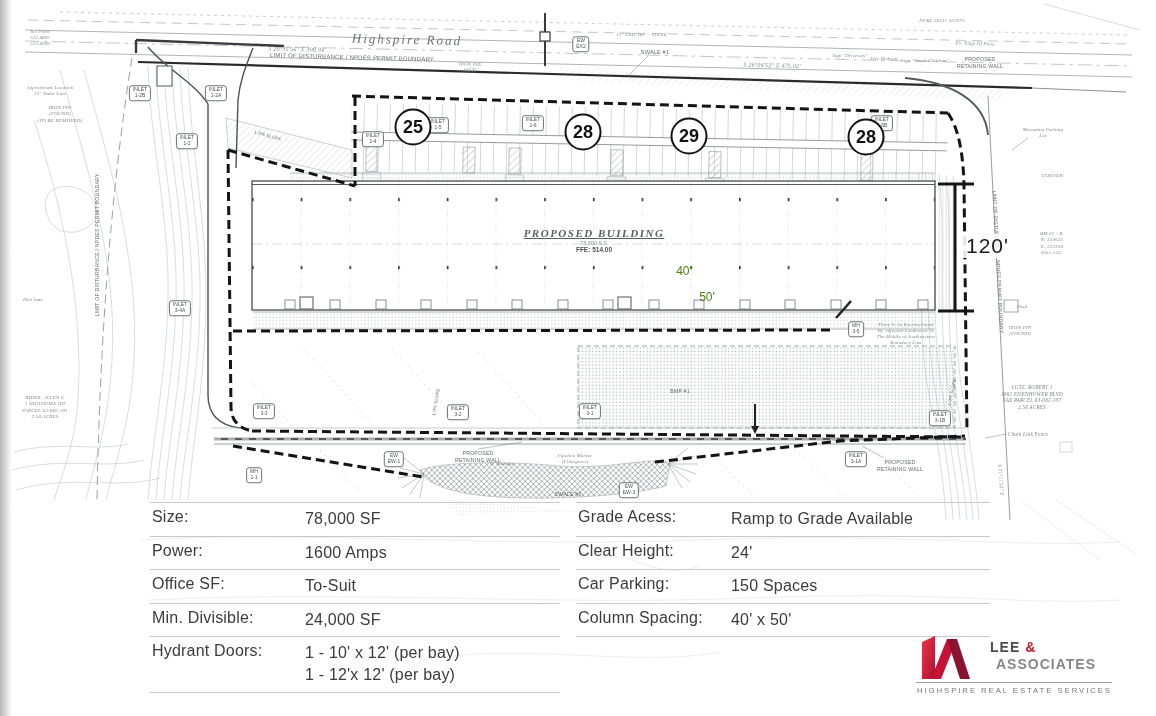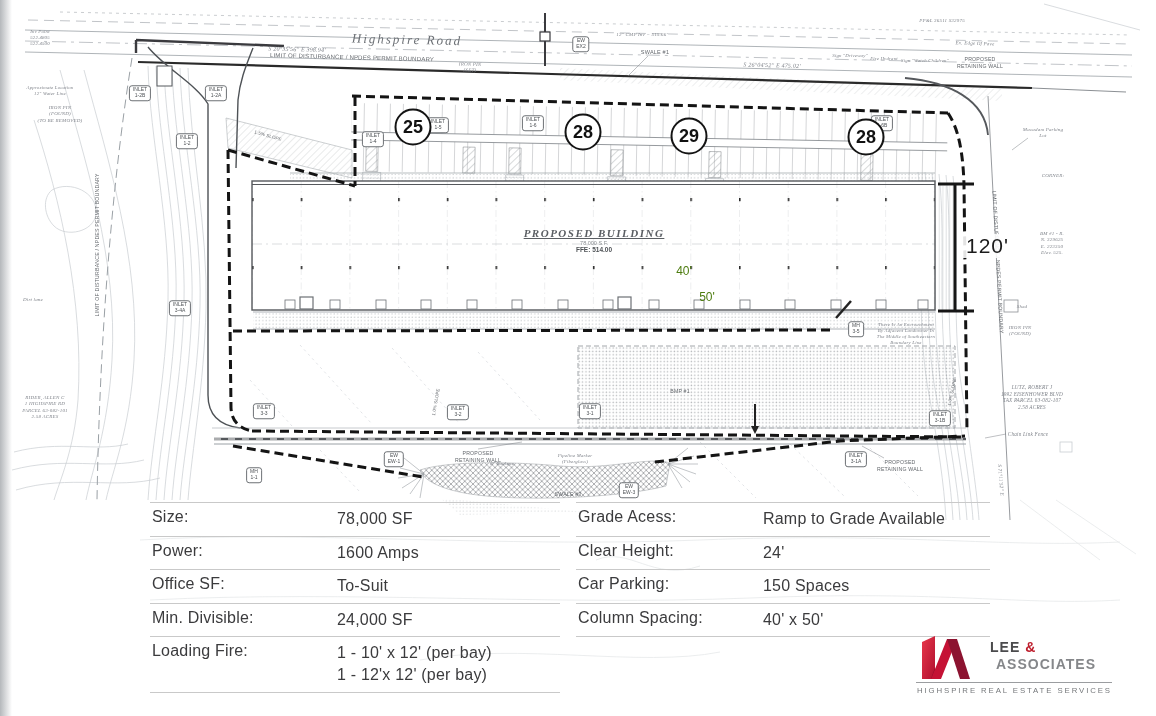--- a/index.html
+++ b/index.html
@@ -27,21 +27,21 @@
   .dim120{position:absolute;left:963px;top:246px;transform:translate(0,-50%);font-size:21px;font-weight:400;
       color:#1b1b1b;background:rgba(255,255,255,.88);padding:0 3px;z-index:6;letter-spacing:1px;}
   
   .spec{position:absolute;top:502px;z-index:7;color:#3b3b3d;}
   .spec.left{left:150px;width:410px;}
   .spec.right{left:576px;width:414px;}
   .srow{display:flex;border-top:1px solid #c9c9c9;padding:5px 2px 6px 2px;align-items:flex-start;}
   .spec.left .srow:last-child{border-bottom:1px solid #c9c9c9;}
   .spec.right .srow:last-child{border-bottom:1px solid #c9c9c9;}
   .slabel{flex:0 0 153px;font-weight:normal;font-size:16px;letter-spacing:.2px;}
-  .svalue{flex:1;font-size:16px;white-space:pre-line;line-height:1.35;letter-spacing:.2px;margin-left:32px;}
+  .svalue{flex:1;font-size:16px;white-space:pre-line;line-height:1.35;letter-spacing:.2px;}
   
   .logo{position:absolute;left:916px;top:631px;width:202px;z-index:8;}
   .logo .mark{position:absolute;left:2px;top:4px;}
   .logo .l1{position:absolute;left:74px;top:8px;font-size:14px;font-weight:bold;letter-spacing:1px;color:#4b4b4d;}
   .logo .l1 .amp{color:#be1e2d;}
   .logo .l2{position:absolute;left:80px;top:25px;font-size:14px;font-weight:bold;letter-spacing:1px;color:#85878a;}
   .logo .rule{position:absolute;left:0;top:51px;width:196px;height:1px;background:#9b9da0;}
   .logo .tag{position:absolute;left:1px;top:55px;font-size:7.8px;letter-spacing:1.9px;color:#75787b;white-space:nowrap;}
 </style>
 </head>
@@ -371,21 +371,21 @@
     </div>
     <div class="srow">
       <span class="slabel">Office SF:</span>
       <span class="svalue">To-Suit</span>
     </div>
     <div class="srow">
       <span class="slabel">Min. Divisible:</span>
       <span class="svalue">24,000 SF</span>
     </div>
     <div class="srow">
-      <span class="slabel">Loading Fire:</span>
+      <span class="slabel">Hydrant Doors:</span>
       <span class="svalue">1 - 10' x 12' (per bay)
 1 - 12'x 12'  (per bay)</span>
     </div>
   </div>
 
   <div class="spec right">
     <div class="srow">
       <span class="slabel">Grade Acess:</span>
       <span class="svalue">Ramp to Grade Available</span>
     </div>

